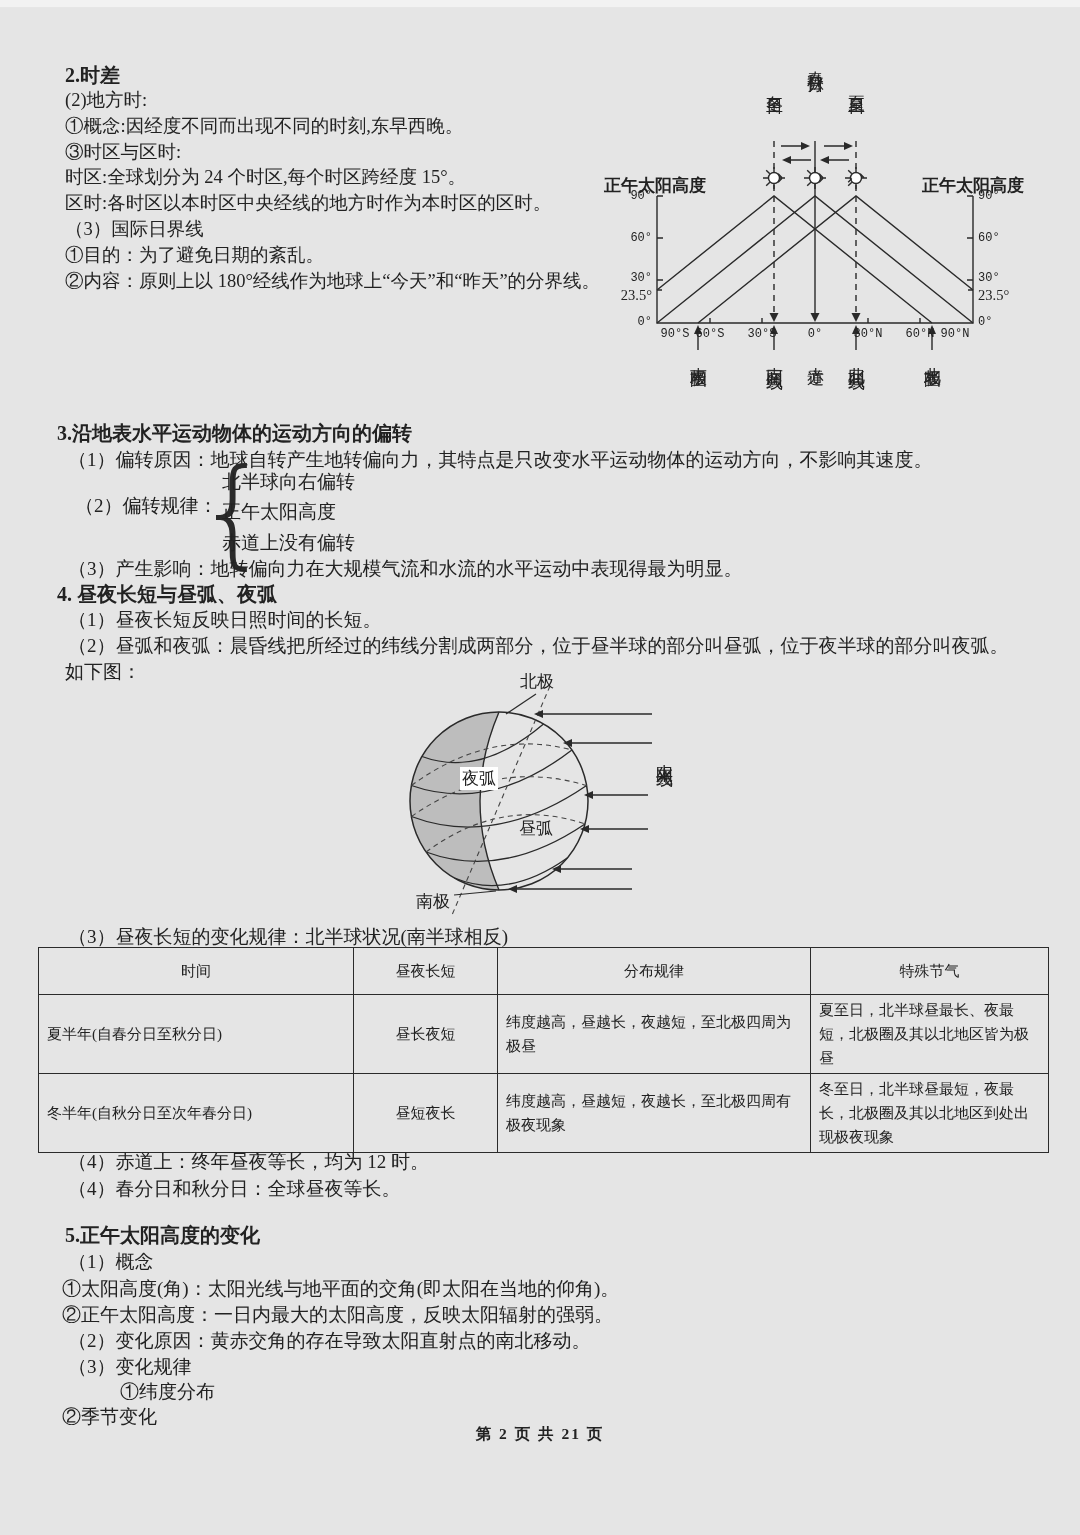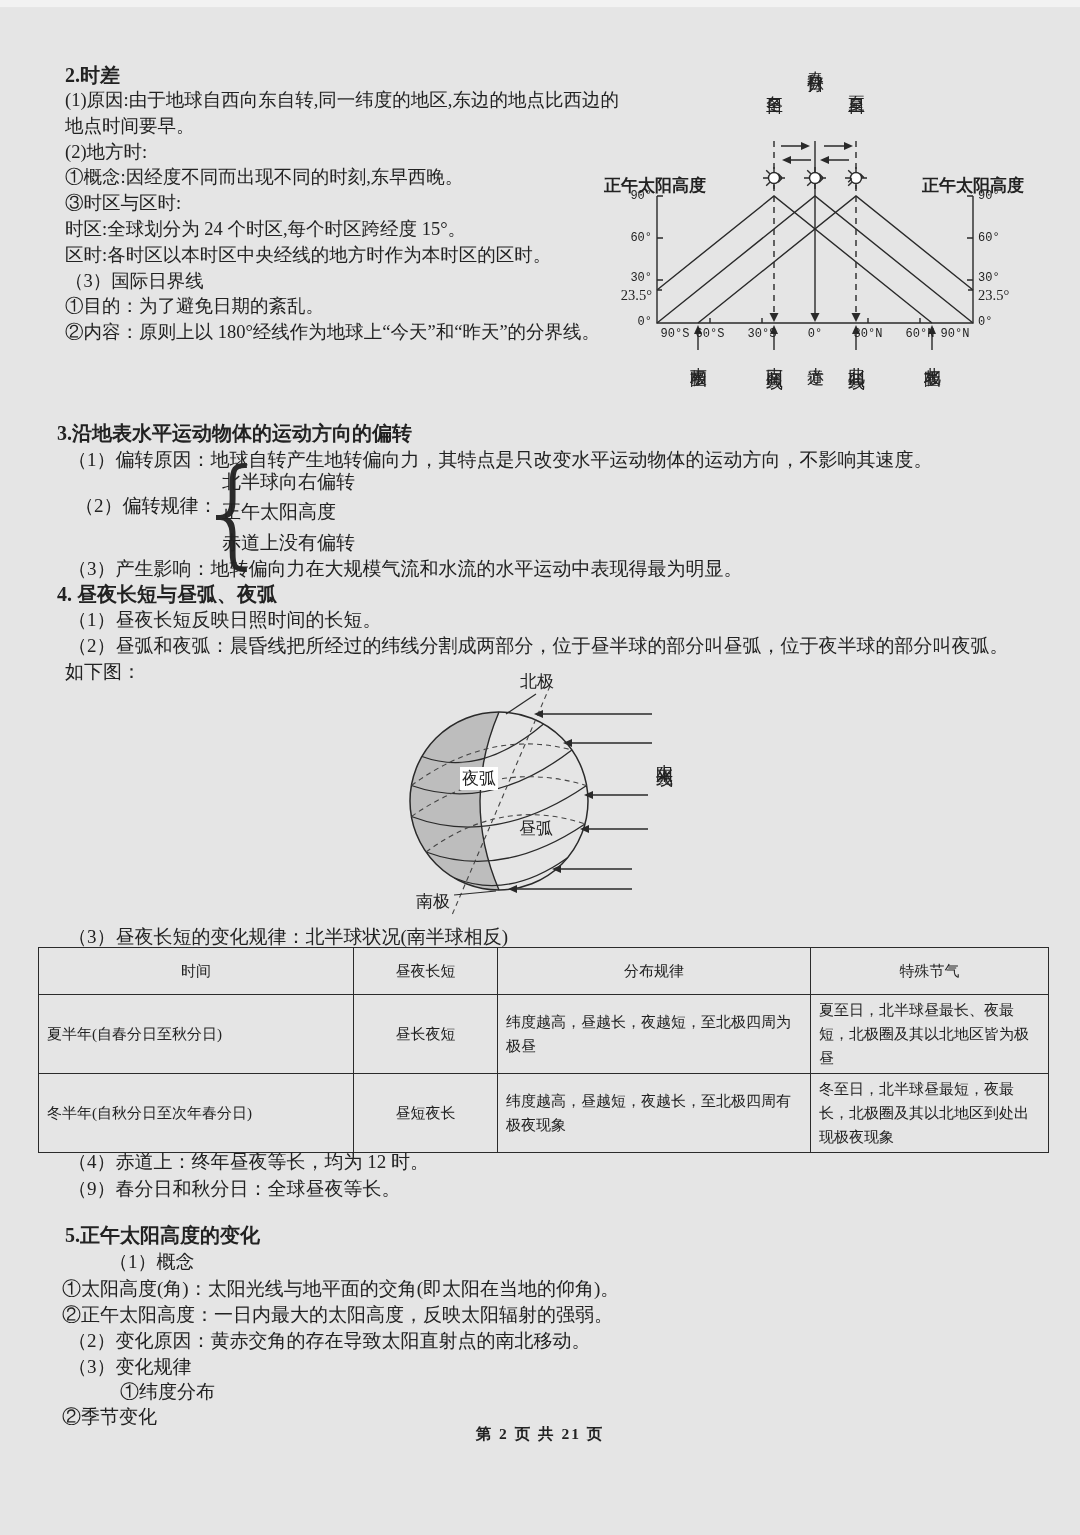--- a/index.html
+++ b/index.html
@@ -27,21 +27,20 @@
   .nightlbl{background:#ffffff;padding:0 2px;margin-left:17px;}
 </style>
 </head>
 <body>
 
 <div class="page">
   <div class="topbar"></div>
 
   <div class="abs" style="left:65px;top:62px;width:560px;">
     <div class="h">2.时差</div>
-    <p class="p">(1)原因:由于地球自西向东自转,同一纬度的地区,东边的地点比西边的地点时间要早。</p>
     <p class="p">(2)地方时:</p>
     <p class="p">①概念:因经度不同而出现不同的时刻,东早西晚。</p>
     <p class="p">③时区与区时:</p>
     <p class="p">时区:全球划分为 24 个时区,每个时区跨经度 15°。</p>
     <p class="p">区时:各时区以本时区中央经线的地方时作为本时区的区时。</p>
     <p class="p">（3）国际日界线</p>
     <p class="p">①目的：为了避免日期的紊乱。</p>
     <p class="p">②内容：原则上以 180°经线作为地球上“今天”和“昨天”的分界线。</p>
   </div>
 
@@ -220,24 +219,24 @@
         <td class="l1">冬半年(自秋分日至次年春分日)</td>
         <td class="c">昼短夜长</td>
         <td>纬度越高，昼越短，夜越长，至北极四周有极夜现象</td>
         <td>冬至日，北半球昼最短，夜最长，北极圈及其以北地区到处出现极夜现象</td>
       </tr>
     </tbody>
       </table>
   </div>
 
   <div class="abs line" style="left:68px;top:1150px;">（4）赤道上：终年昼夜等长，均为 12 时。</div>
-  <div class="abs line" style="left:68px;top:1177px;">（9）春分日和秋分日：全球昼夜等长。</div>
+  <div class="abs line" style="left:68px;top:1177px;">（4）春分日和秋分日：全球昼夜等长。</div>
 
   <div class="abs h" style="left:65px;top:1222px;">5.正午太阳高度的变化</div>
-  <div class="abs line" style="left:68px;top:1250px;margin-left:41px;">（1）概念</div>
+  <div class="abs line" style="left:68px;top:1250px;">（1）概念</div>
   <div class="abs line" style="left:62px;top:1277px;">①太阳高度(角)：太阳光线与地平面的交角(即太阳在当地的仰角)。</div>
   <div class="abs line" style="left:62px;top:1303px;">②正午太阳高度：一日内最大的太阳高度，反映太阳辐射的强弱。</div>
   <div class="abs line" style="left:68px;top:1329px;">（2）变化原因：黄赤交角的存在导致太阳直射点的南北移动。</div>
   <div class="abs line" style="left:68px;top:1355px;">（3）变化规律</div>
   <div class="abs line" style="left:120px;top:1380px;">①纬度分布</div>
   <div class="abs line" style="left:62px;top:1405px;">②季节变化</div>
 
   <div class="footer">第 2 页 共 21 页</div>
 </div>
 

